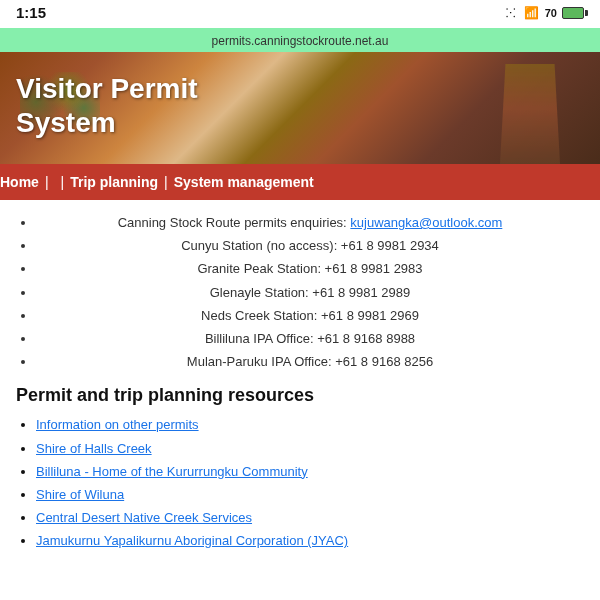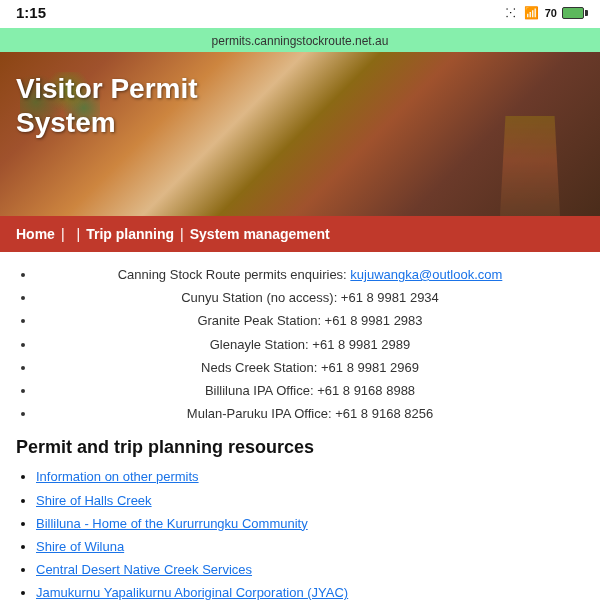--- a/index.html
+++ b/index.html
@@ -76,21 +76,21 @@
     }
     .url-text {
       font-size: 12px;
       color: #333;
     }
 
     
     .hero {
       position: relative;
       width: 100%;
-      height: 164px;
+      height: 112px;
       overflow: hidden;
     }
     .hero-bg {
       width: 100%;
       height: 100%;
       background: linear-gradient(135deg,
         #8B4513 0%,
         #A0522D 15%,
         #CD853F 30%,
         #DEB887 40%,
@@ -134,21 +134,21 @@
       color: #fff;
       font-size: 28px;
       font-weight: 700;
       line-height: 1.2;
       text-shadow: 1px 1px 3px rgba(0,0,0,0.5);
     }
 
     
     .nav-bar {
       background: #c0392b;
-      padding: 10px 16px;
+      padding: 10px 0;
       display: flex;
       align-items: center;
       flex-wrap: wrap;
       gap: 0;
     }
     .nav-item {
       color: #fff;
       font-size: 14px;
       font-weight: 600;
       cursor: pointer;

